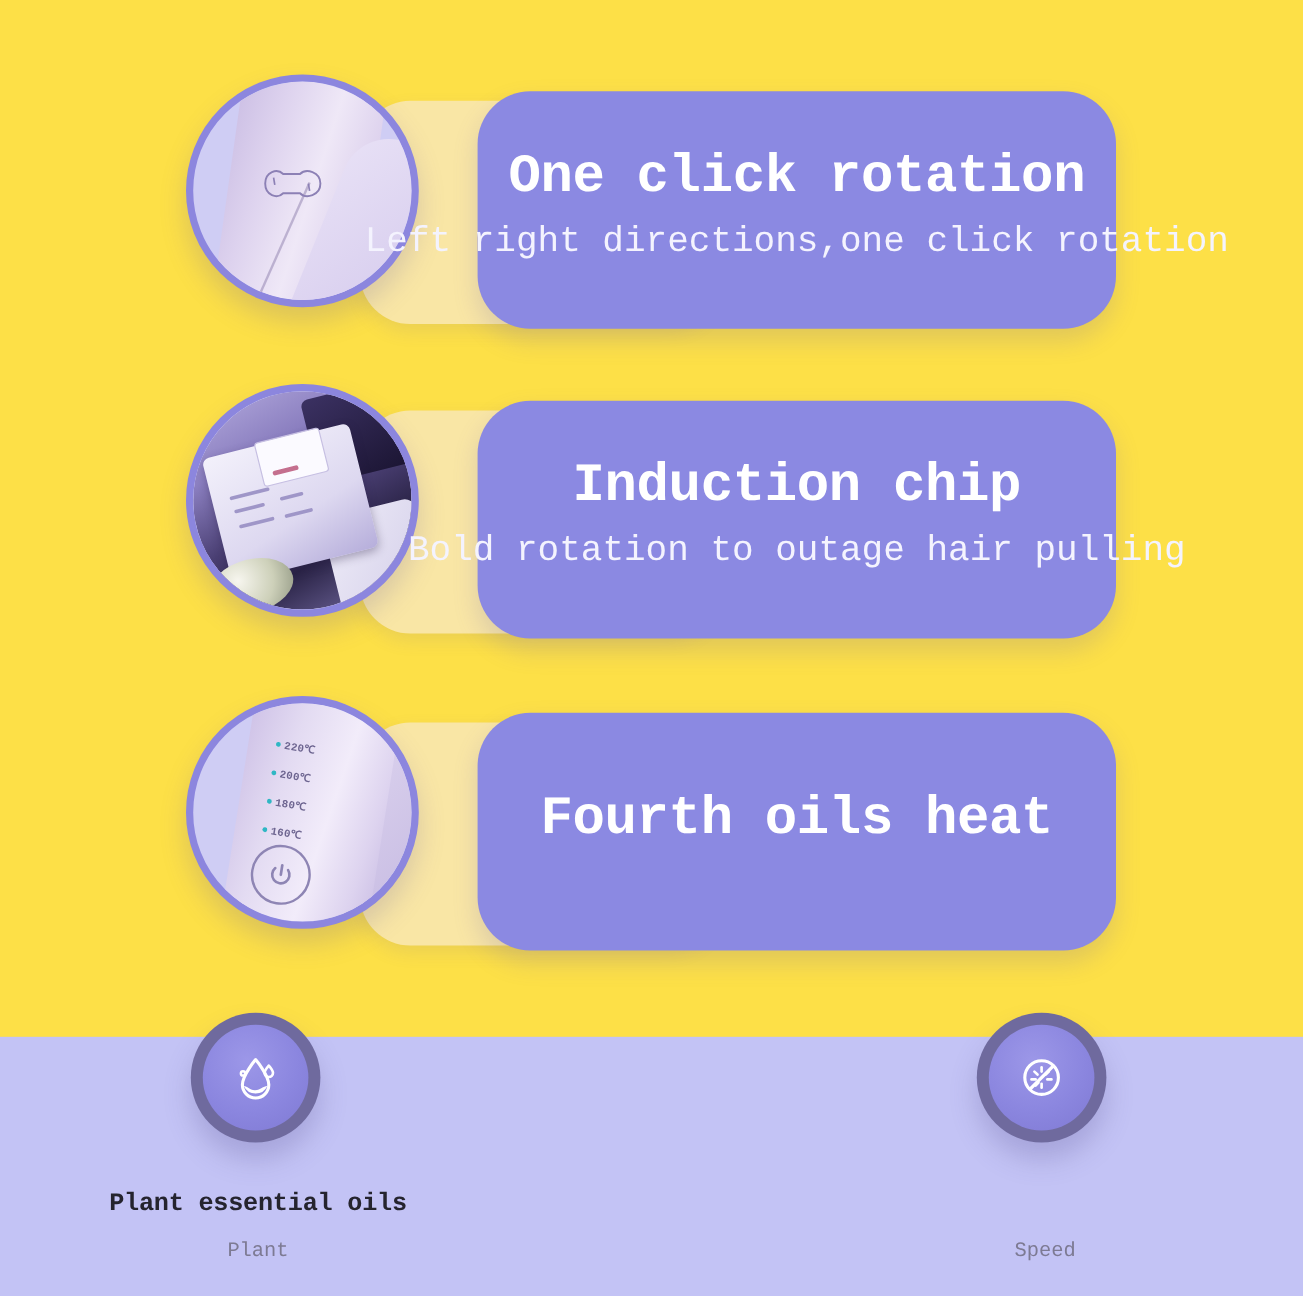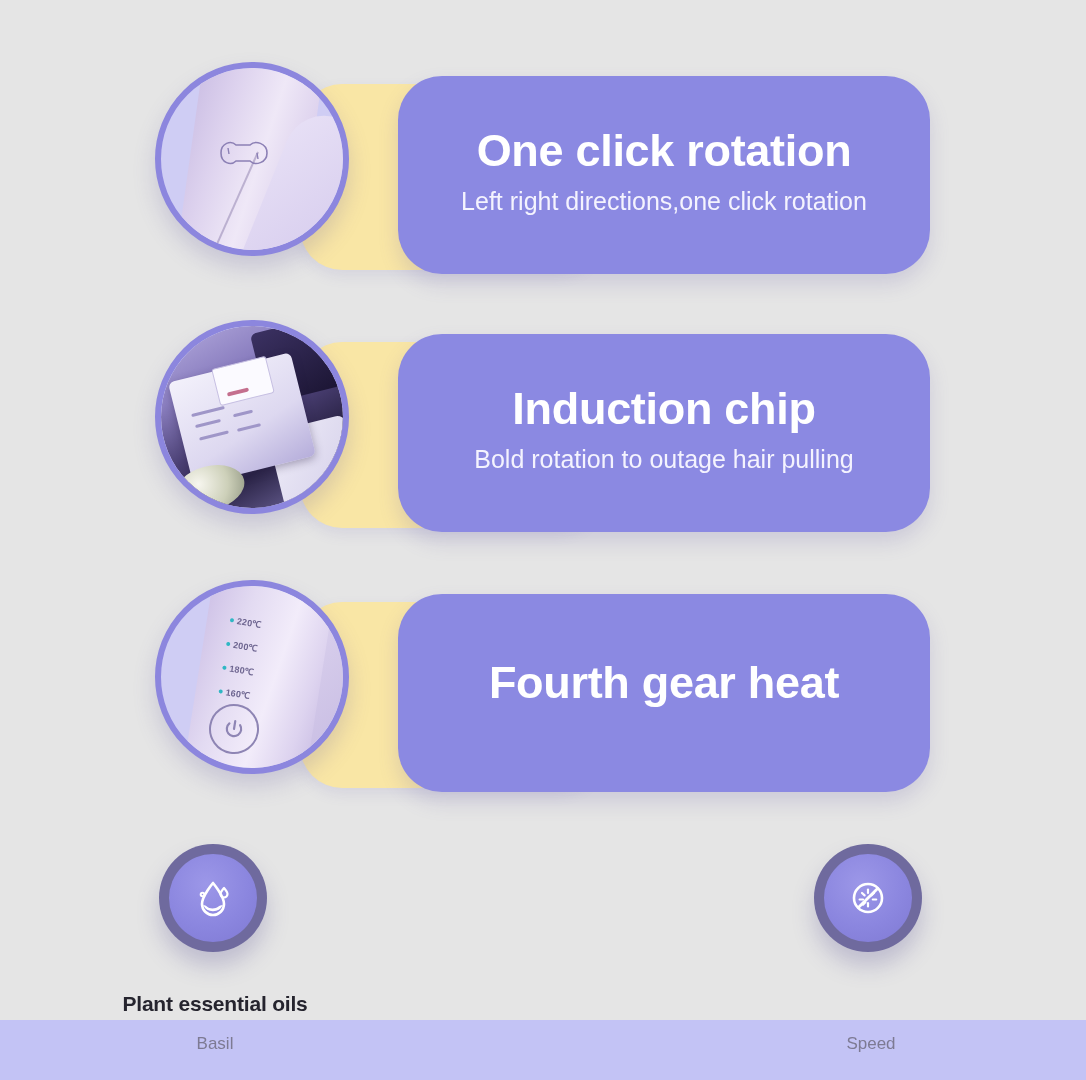--- a/index.html
+++ b/index.html
@@ -11,22 +11,23 @@
     height: 1080px;
     background: #c3c3f5;
     font-family: "Liberation Sans", sans-serif;
     overflow: hidden;
     position: relative;
   }
 
   #page {
     position: relative;
     width: 1086px;
-    height: 1020px;
-    background: #e5e5e5;
+    height: 864px;
+    background: #fde047;
+    font-family: Liberation Mono, monospace;
   }
 
   
   .feature-row {
     position: absolute;
     left: 0;
     width: 1086px;
     height: 230px;
   }
   .row-1 { top: 62px; }
@@ -67,21 +68,21 @@
     font-size: 45px;
     font-weight: bold;
     line-height: 1.1;
     letter-spacing: -0.3px;
     text-align: center;
     margin: 0 0 12px 0;
     white-space: nowrap;
   }
   .card-sub {
     color: #f4f3fe;
-    font-size: 25px;
+    font-size: 30px;
     font-weight: normal;
     line-height: 1.15;
     text-align: left;
     margin: 0;
     white-space: nowrap;
   }
 
   
   .photo-circle {
     position: absolute;
@@ -429,39 +430,39 @@
         <div class="power-btn">
           <svg width="24" height="24" viewBox="0 0 24 24">
             <path d="M12 4 L12 12" stroke="#8e85b4" stroke-width="2.2" stroke-linecap="round" fill="none"></path>
             <path d="M6.6 7.2 A7.2 7.2 0 1 0 17.4 7.2" stroke="#8e85b4" stroke-width="2.2" stroke-linecap="round" fill="none"></path>
           </svg>
         </div>
       </div>
     </div>
 
     <div class="text-card">
-      <div class="card-title">Fourth gear heat</div>
+      <div class="card-title">Fourth oils heat</div>
     </div>
   </div>
 
   <div class="bottom-section">
 
     <div class="bfeat bfeat-1">
       <div class="bicon-outer">
         <div class="bicon-inner">
           <svg width="48" height="48" viewBox="0 0 48 48">
             <path d="M24 9 C24 9 13 22 13 30 A11 11 0 0 0 35 30 C35 22 24 9 24 9 Z" fill="none" stroke="#ffffff" stroke-width="2.6" stroke-linejoin="round"></path>
             <path d="M14.2 31 C17.5 31 18.5 34.5 23.5 34.5 C28.5 34.5 30 31 33.8 31 A10.8 10.8 0 0 1 14.2 31 Z" fill="#ffffff"></path>
             <path d="M35 14 C35 14 31.5 18 31.5 20 A3.5 3.5 0 0 0 38.5 20 C38.5 18 35 14 35 14 Z" fill="none" stroke="#ffffff" stroke-width="2.2" stroke-linejoin="round"></path>
             <circle cx="13.5" cy="20.5" r="1.8" fill="none" stroke="#ffffff" stroke-width="2"></circle>
           </svg>
         </div>
       </div>
       <div class="blabel">Plant essential oils</div>
-      <div class="bsub">Basil</div>
+      <div class="bsub">Plant</div>
     </div>
 
 
     <div class="bfeat bfeat-3">
       <div class="bicon-outer">
         <div class="bicon-inner">
           <svg width="48" height="48" viewBox="0 0 48 48">
             <circle cx="24" cy="24" r="14" fill="none" stroke="#ffffff" stroke-width="2.6"></circle>
             <path d="M33.6 14.4 L14.4 33.6" stroke="#ffffff" stroke-width="2.8" stroke-linecap="round"></path>
             <path d="M24 15.5 L24 19" stroke="#ffffff" stroke-width="2.2" stroke-linecap="round"></path>

